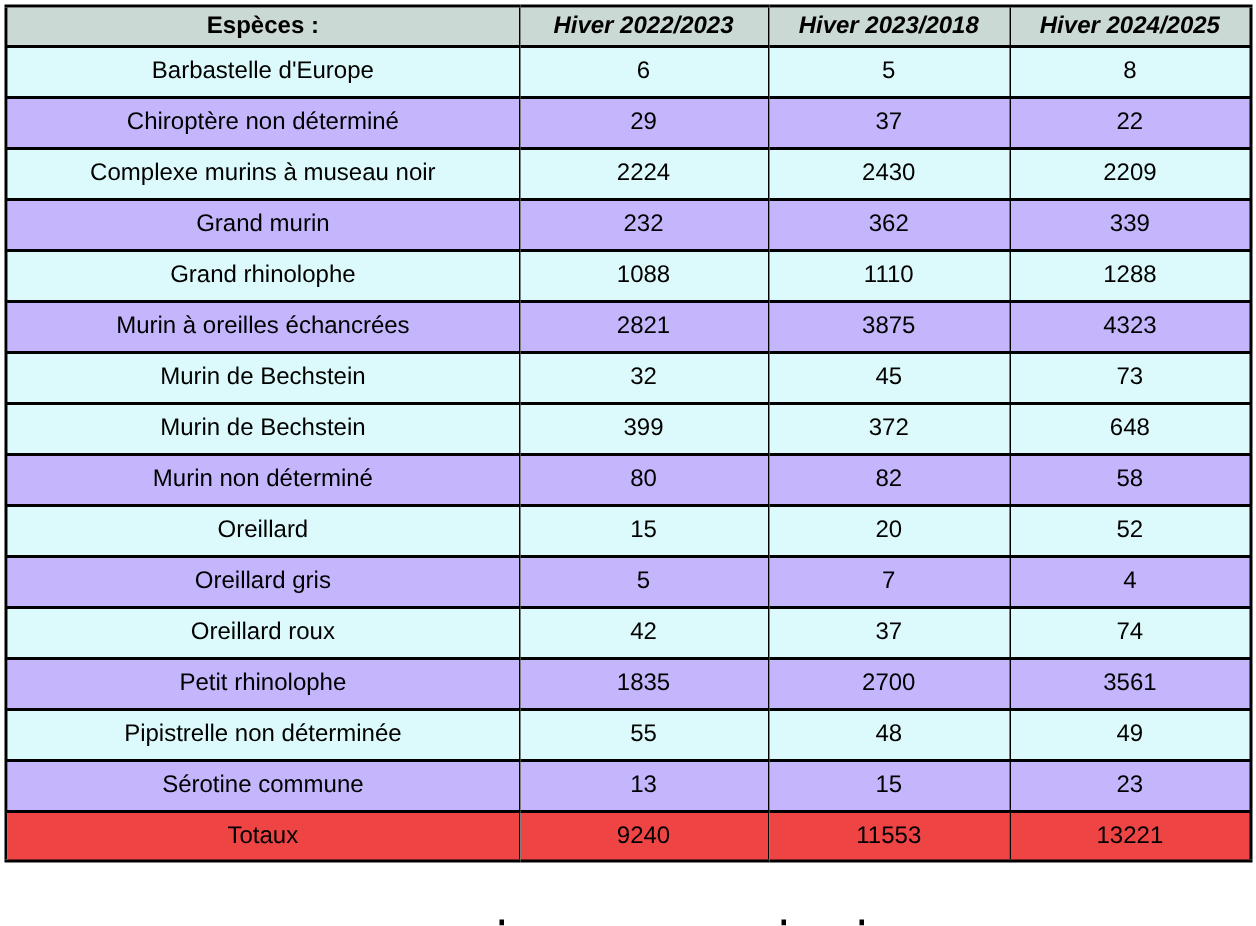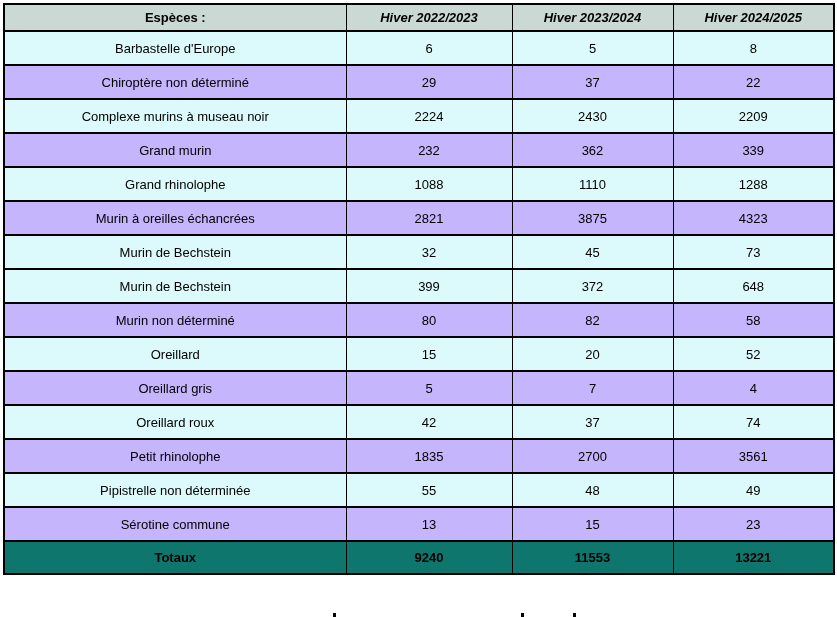--- a/index.html
+++ b/index.html
@@ -18,21 +18,21 @@
     height: 617px;
   }
   table.species-table {
     position: absolute;
     left: 3px;
     top: 3px;
     width: 830px;
     border-collapse: collapse;
     table-layout: fixed;
     border: 2px solid #000;
-    font-size: 13px;
+    font-size: 16px;
     padding-left: 44px;
   }
   table.species-table th,
   table.species-table td {
     border: 1px solid #000;
     border-top-width: 2px;
     border-bottom-width: 2px;
     text-align: center;
     vertical-align: middle;
     padding: 0 4px;
@@ -47,21 +47,21 @@
   tr.header-row { height: 27px; }
   tr.header-row th { background: #cbd9d5; font-weight: bold; }
   th.species-head { text-align: left; padding-left: 7px; font-style: normal; }
   th.winter-head { font-style: italic; }
 
   tr.data-row { height: 34px; }
   tr.data-row.light td { background: #dcfafb; }
   tr.data-row.teal  td { background: #c4b5fd; }
 
   tr.totals-row { height: 33px; }
-  tr.totals-row td { background: #0f766e; font-weight: bold; }
+  tr.totals-row td { background: #ef4444; font-weight: normal; }
 
   .caption-fragments {
     position: absolute;
     left: 0;
     top: 611px;
     width: 837px;
     height: 6px;
     pointer-events: none;
   }
   .caption-fragments .frag {
@@ -81,21 +81,21 @@
     <colgroup>
       <col class="c-species">
       <col class="c-w1">
       <col class="c-w2">
       <col class="c-w3">
     </colgroup>
     <thead>
       <tr class="header-row">
         <th class="species-head">Espèces :</th>
         <th class="winter-head">Hiver 2022/2023</th>
-        <th class="winter-head">Hiver 2023/2024</th>
+        <th class="winter-head">Hiver 2023/2018</th>
         <th class="winter-head">Hiver 2024/2025</th>
       </tr>
     </thead>
     <tbody id="rows">
         <tr class="data-row light">
     <td>Barbastelle d'Europe</td>
     <td>6</td>
     <td>5</td>
     <td>8</td>
   </tr>

